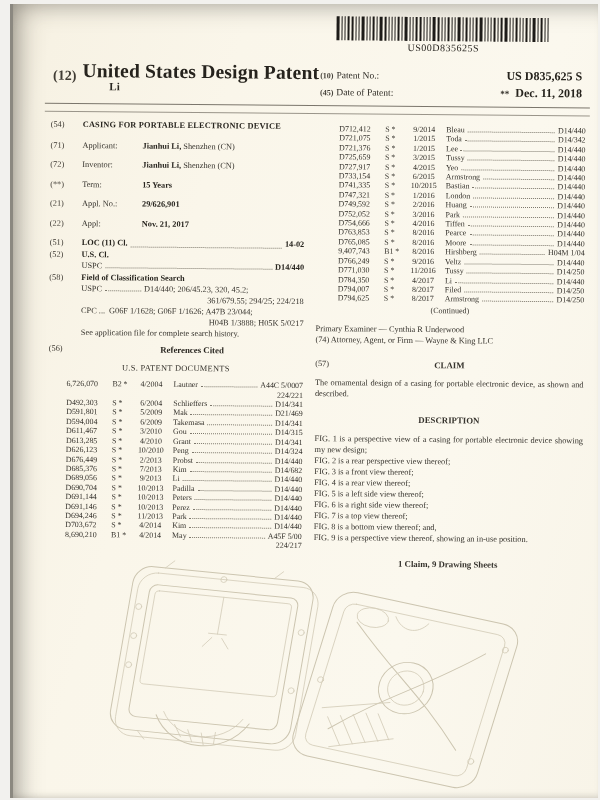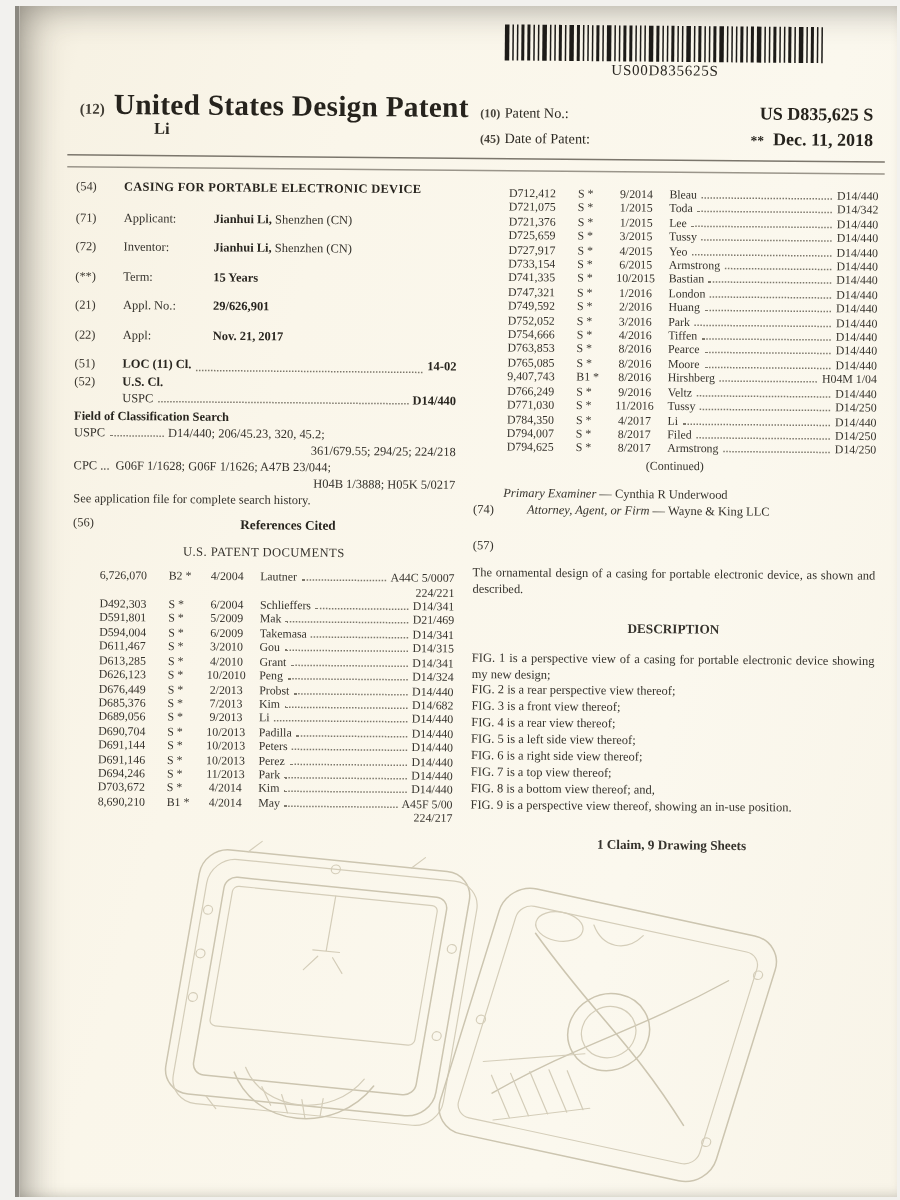--- a/index.html
+++ b/index.html
@@ -20,21 +20,21 @@
 
   
   .barcode-wrap{position:absolute;left:278px;top:12px;width:300px;text-align:center;}
   .barcode{height:24px;display:flex;align-items:stretch;justify-content:center;}
   .barcode i{display:block;background:#1d1b18;margin-right:2px;}
   .barcode-text{font-size:10px;letter-spacing:.5px;color:#2a2722;margin-top:1px;}
 
   
   .hdr{position:absolute;left:38px;top:58px;right:18px;}
   .hdr-row{display:flex;}
-  .kind-num{font-size:10px;font-weight:bold;padding-top:8px;color:#403c34;}
+  .kind-num{font-size:14px;font-weight:bold;padding-top:8px;color:#403c34;}
   .doc-title{font-size:19.5px;font-weight:bold;color:#26231d;margin-left:6px;letter-spacing:.2px;white-space:nowrap;}
   .inventor-line{font-size:11px;font-weight:bold;margin-left:33px;margin-top:-2px;color:#2b2822;}
   .hdr-right{margin-left:auto;padding-top:5px;width:262px;}
   .hdr-right .r{display:flex;font-size:9.5px;margin-bottom:2px;align-items:baseline;}
   .hdr-right .n{font-size:8px;font-weight:bold;margin-right:3px;color:#46423a;}
   .hdr-right .l{font-weight:normal;color:#2b2822;}
   .hdr-right .v{margin-left:auto;font-size:12px;font-weight:bold;color:#26231d;white-space:nowrap;}
   .hdr-right .star{font-size:9px;font-weight:bold;margin-right:6px;}
   .rule1{position:absolute;left:30px;right:10px;top:101px;border-top:1px solid #7b766c;}
   .rule2{position:absolute;left:30px;right:10px;top:109px;border-top:1px solid #9a958a;}
@@ -61,21 +61,21 @@
   .ref-row{display:flex;align-items:baseline;white-space:nowrap;}
   .r-no{width:43px;text-align:left;flex:none;}
   .r-kind{width:21px;text-align:left;padding-left:3px;flex:none;}
   .r-date{width:36px;text-align:center;flex:none;padding-right:4px;}
   .r-name{flex:none;}
   .r-cls{flex:none;text-align:right;}
   .r-cont{text-align:right;}
   .continued{text-align:center;margin-top:2px;font-size:8px;}
 
   .exam{margin-top:9px;}
-  .exam .il{font-style:italic;margin-left:20px;}
+  .exam .il{}
   .claim-head{display:flex;margin-top:13px;margin-bottom:7px;}
   .claim-head .cn{width:58px;}
   .claim-head .ct{flex:1;text-align:center;font-weight:bold;font-size:8.8px;margin-right:58px;}
   .para{text-align:justify;}
   .desc-head{text-align:center;font-weight:bold;font-size:8.8px;margin:14px 0 9px;}
   .figs div{text-align:justify;}
   .sheets{font-weight:bold;text-align:center;font-size:8.8px;margin-top:14px;}
 
   
   .drawings{position:absolute;left:0;top:540px;width:600px;height:260px;}
@@ -230,20 +230,21 @@
           <span class="b">U.S. Cl.</span>
           <span class="line">
                 <span>USPC</span>
                 <span class="leader"></span>
                 <span class="b">D14/440</span>
               </span>
         </span>
       </div>
 
       <div class="field" style="margin-bottom:3px;">
+        <span class="f-num">(58)</span>
         <span class="f-val">
           <span class="b">Field of Classification Search</span>
           <span class="line">
                 <span>USPC</span>
                 <span class="leader-fix" style="width:36px"></span>
                 <span>D14/440; 206/45.23, 320, 45.2;</span>
               </span>
           <span class="right-line" style="display:block">361/679.55; 294/25; 224/218</span>
           <span class="line">
                 <span>CPC ...</span>
@@ -592,20 +593,21 @@
         </div>
       <div class="continued">(Continued)</div>
 
       <div class="exam">
         <div><span class="il">Primary Examiner</span> <span>— Cynthia R Underwood</span></div>
         <div><span>(74)</span> <span class="il">Attorney, Agent, or Firm</span> <span>— Wayne &amp; King LLC</span></div>
       </div>
 
       <div class="claim-head">
         <span class="cn">(57)</span>
+        <span class="ct">CLAIM</span>
       </div>
       <div class="para">The ornamental design of a casing for portable electronic device, as shown and described.</div>
 
       <div class="desc-head">DESCRIPTION</div>
       <div class="figs">
 
           <div>FIG. 1 is a perspective view of a casing for portable electronic device showing my new design;</div>
 
           <div>FIG. 2 is a rear perspective view thereof;</div>
 

